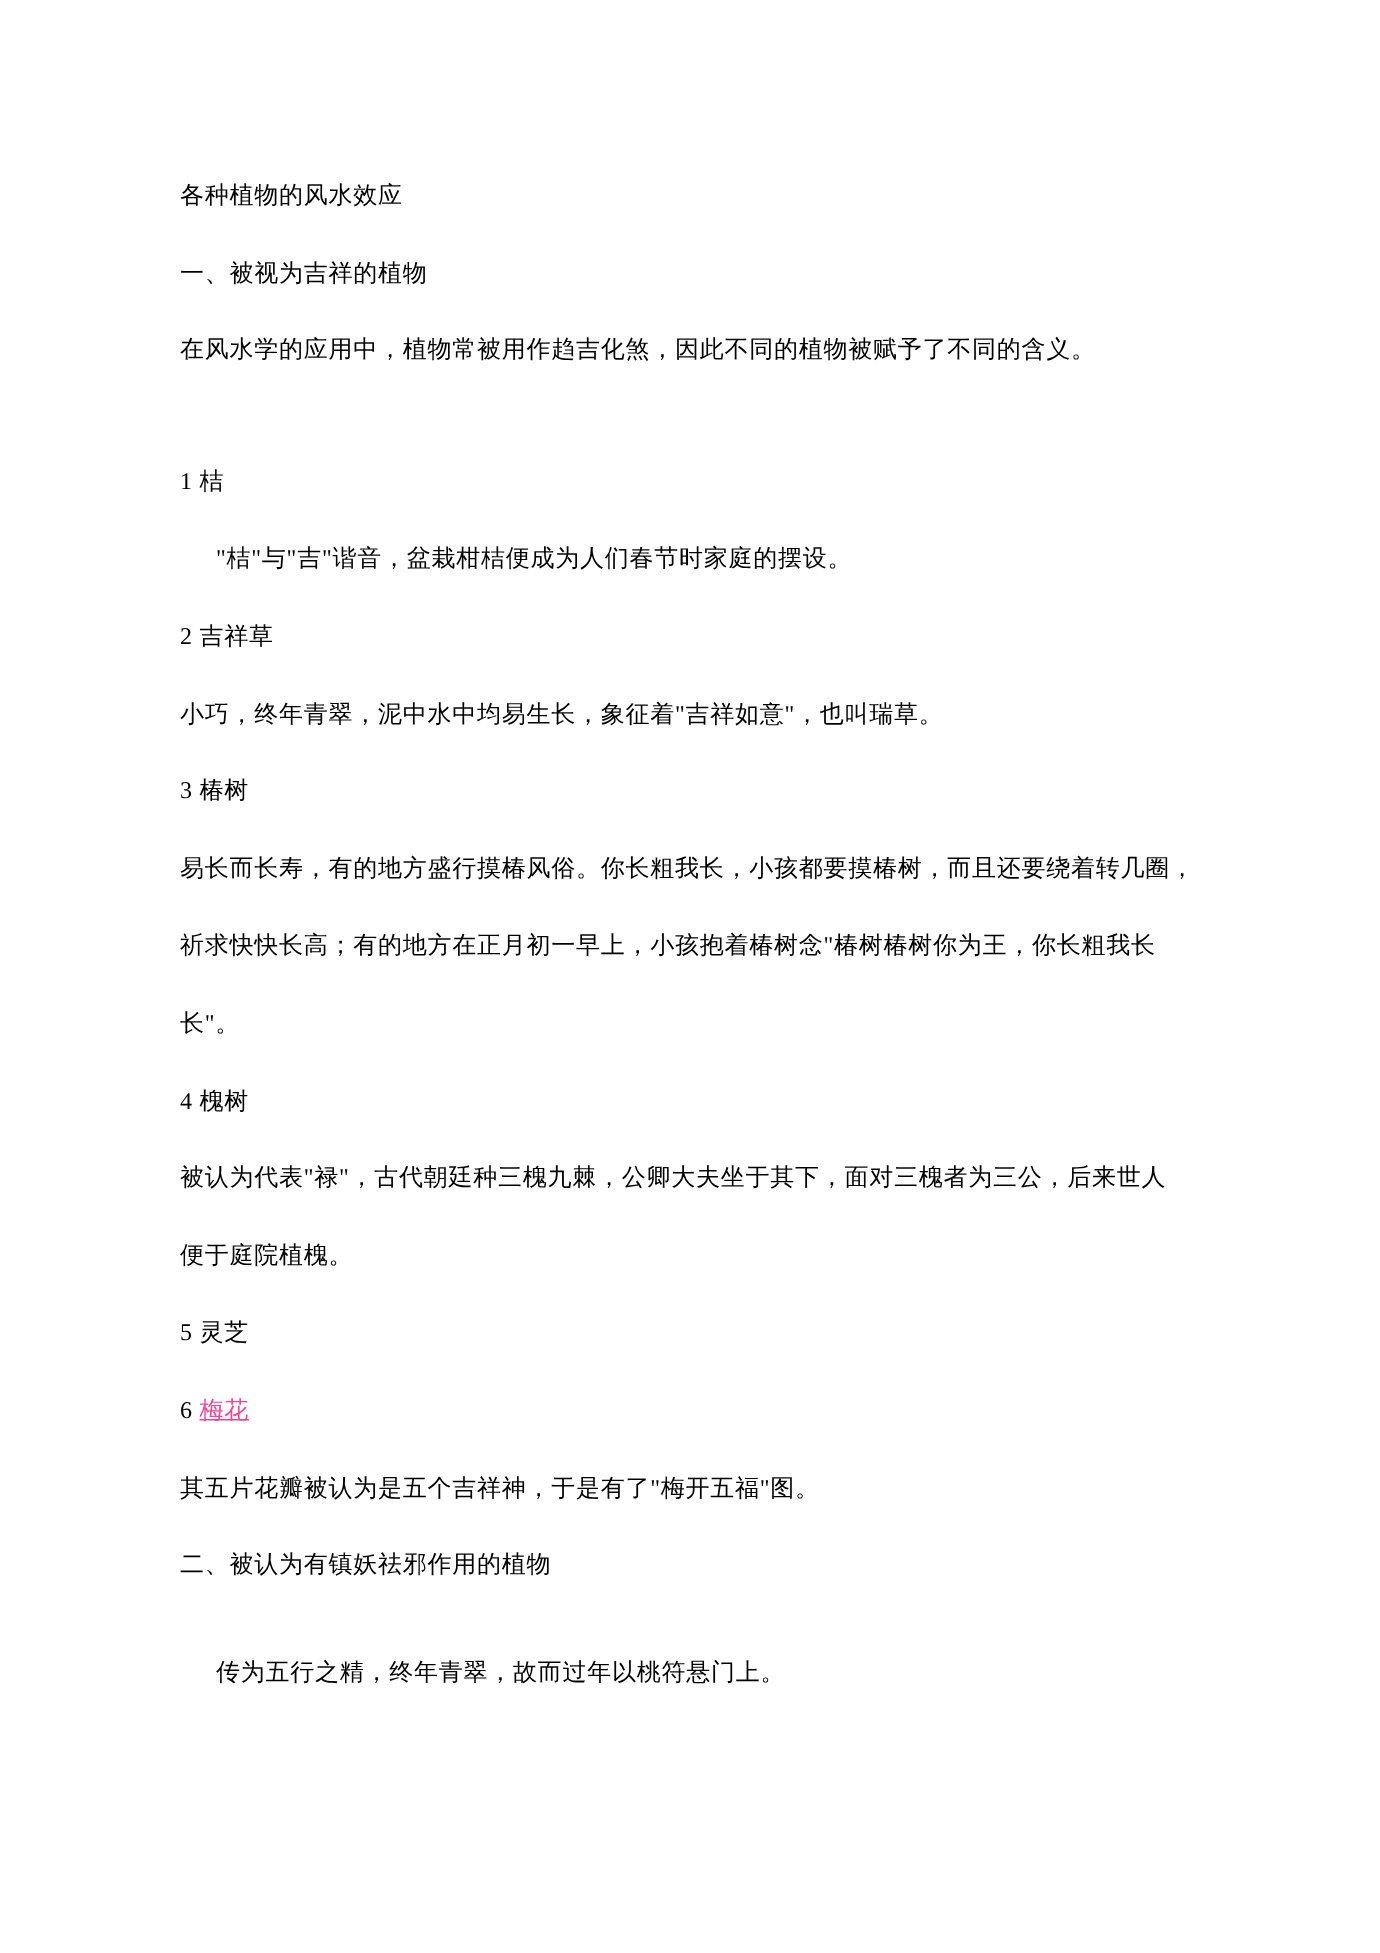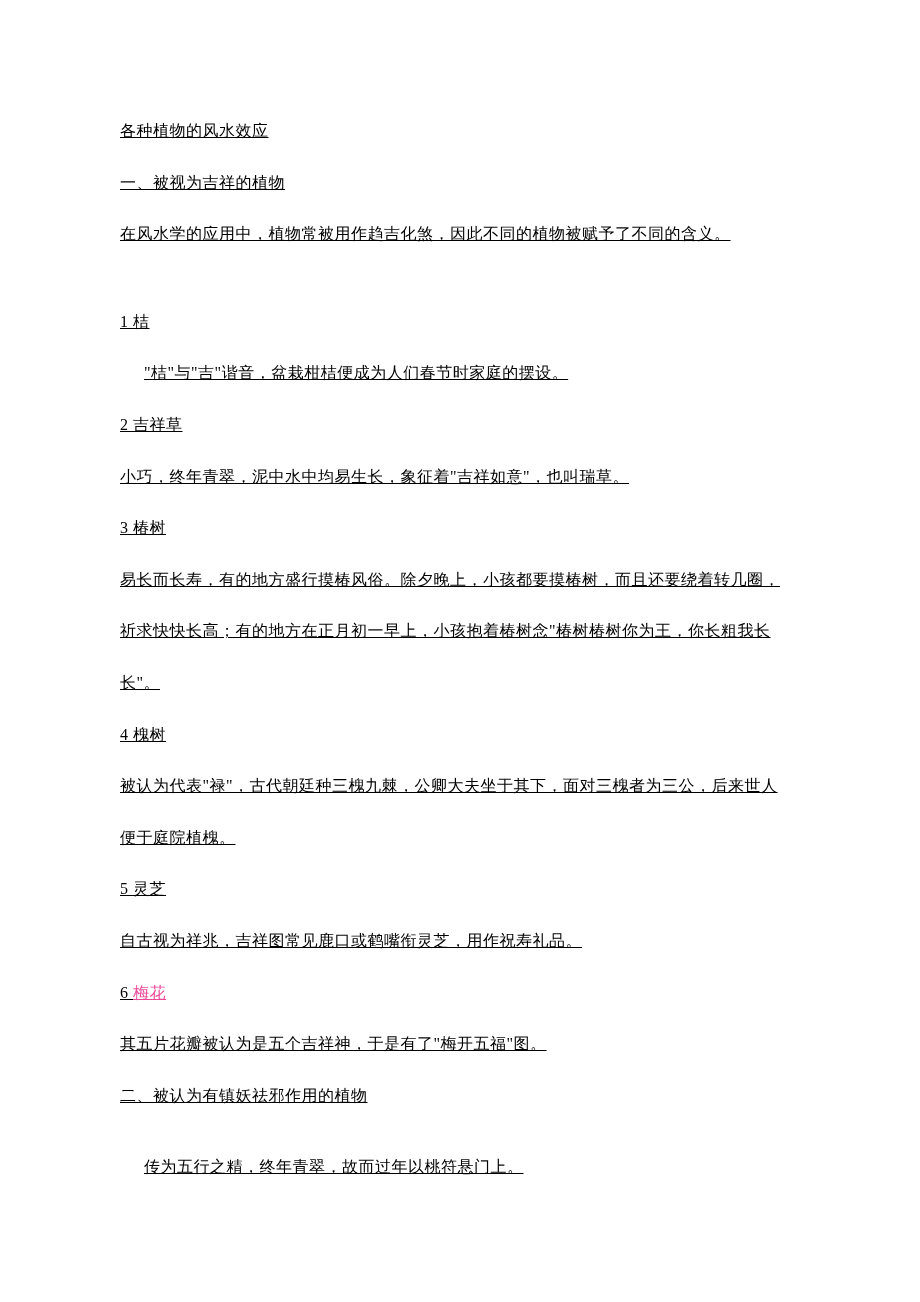--- a/index.html
+++ b/index.html
@@ -15,21 +15,20 @@
       font-size: 16px;
       color: #000000;
       line-height: 1.6;
     }
     .page {
       padding: 118px 120px 60px 120px;
     }
     .line {
       margin-bottom: 26px;
       letter-spacing: 0.5px;
-      text-decoration: underline;
     }
     .indent {
       text-indent: 1.5em;
     }
     .link {
       color: #ec4899;
       text-decoration: underline;
       cursor: pointer;
     }
     .spacer {
@@ -55,35 +54,34 @@
   <div class="line">1 桔</div>
 
   <div class="line indent">"桔"与"吉"谐音，盆栽柑桔便成为人们春节时家庭的摆设。</div>
 
   <div class="line">2 吉祥草</div>
 
   <div class="line">小巧，终年青翠，泥中水中均易生长，象征着"吉祥如意"，也叫瑞草。</div>
 
   <div class="line">3 椿树</div>
 
-  <div class="line">易长而长寿，有的地方盛行摸椿风俗。除夕晚上，小孩都要摸椿树，而且还要绕着转几圈，</div>
+  <div class="line">易长而长寿，有的地方盛行摸椿风俗。你长粗我长，小孩都要摸椿树，而且还要绕着转几圈，</div>
 
   <div class="line">祈求快快长高；有的地方在正月初一早上，小孩抱着椿树念"椿树椿树你为王，你长粗我长</div>
 
   <div class="line">长"。</div>
 
   <div class="line">4 槐树</div>
 
   <div class="line">被认为代表"禄"，古代朝廷种三槐九棘，公卿大夫坐于其下，面对三槐者为三公，后来世人</div>
 
   <div class="line">便于庭院植槐。</div>
 
   <div class="line">5 灵芝</div>
 
-  <div class="line">自古视为祥兆，吉祥图常见鹿口或鹤嘴衔灵芝，用作祝寿礼品。</div>
 
   <div class="line">
     <span>6 </span><span class="link">梅花</span>
   </div>
 
   <div class="line">其五片花瓣被认为是五个吉祥神，于是有了"梅开五福"图。</div>
 
   <div class="line">二、被认为有镇妖祛邪作用的植物</div>
 
   <div class="spacer-small"></div>

